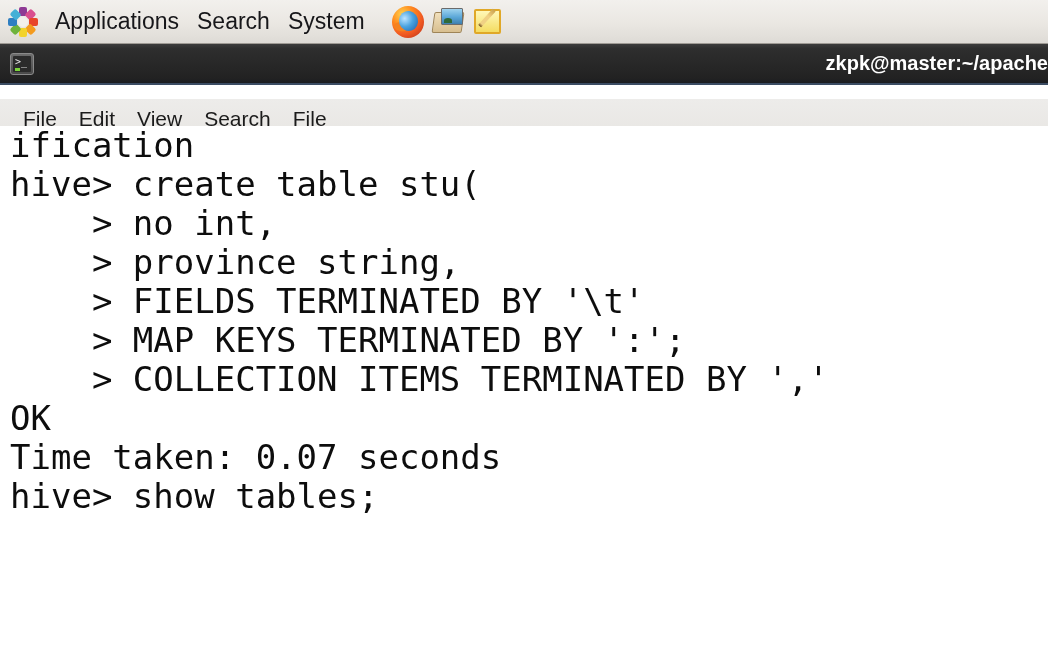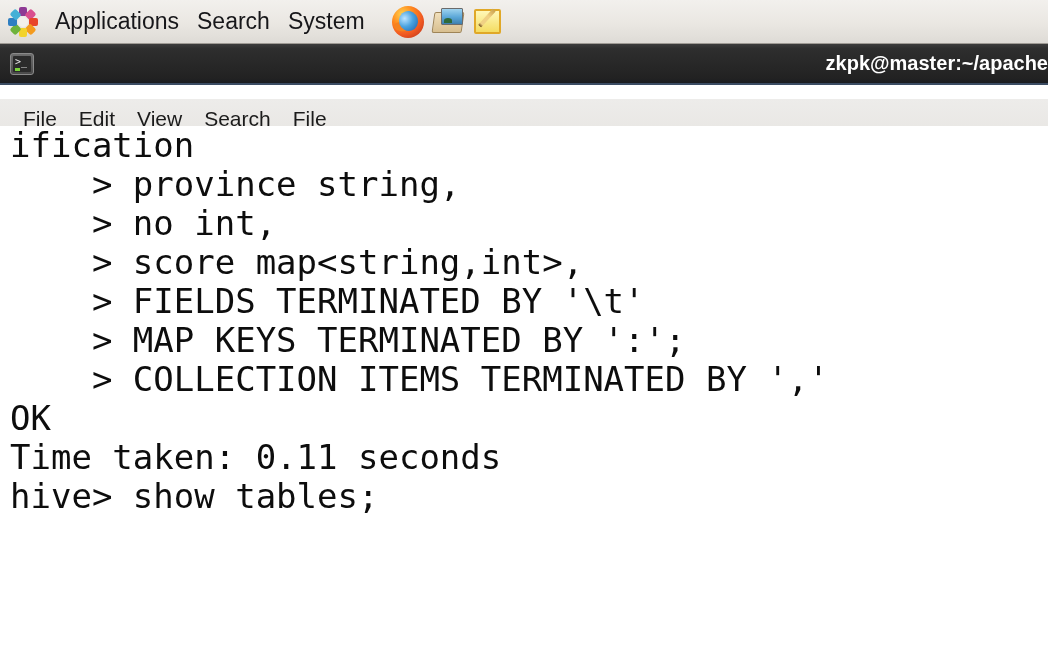--- a/index.html
+++ b/index.html
@@ -270,22 +270,22 @@
 <div class="menubar">
   <div class="menubar-item">File</div>
   <div class="menubar-item">Edit</div>
   <div class="menubar-item">View</div>
   <div class="menubar-item">Search</div>
   <div class="menubar-item">File</div>
 </div>
 
 <div class="terminal" id="terminal-area">
     <div class="term-line">ification</div>
+    <div class="term-line">hive&gt; create table stu(</div>
+    <div class="term-line">    &gt; no int,</div>
     <div class="term-line">    &gt; province string,</div>
-    <div class="term-line">    &gt; no int,</div>
-    <div class="term-line">    &gt; score map&lt;string,int&gt;,</div>
     <div class="term-line">    &gt; FIELDS TERMINATED BY '\t'</div>
     <div class="term-line">    &gt; MAP KEYS TERMINATED BY ':';</div>
     <div class="term-line">    &gt; COLLECTION ITEMS TERMINATED BY ','</div>
     <div class="term-line">OK</div>
-    <div class="term-line">Time taken: 0.11 seconds</div>
+    <div class="term-line">Time taken: 0.07 seconds</div>
     <div class="term-line">hive&gt; show tables;</div>
   </div>
 
 </body></html>

